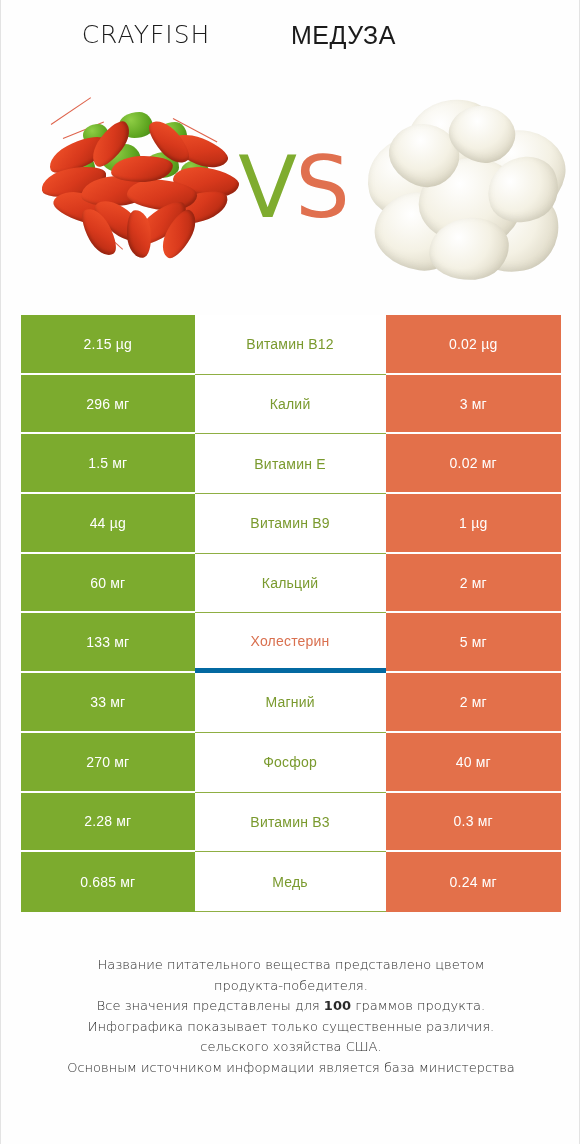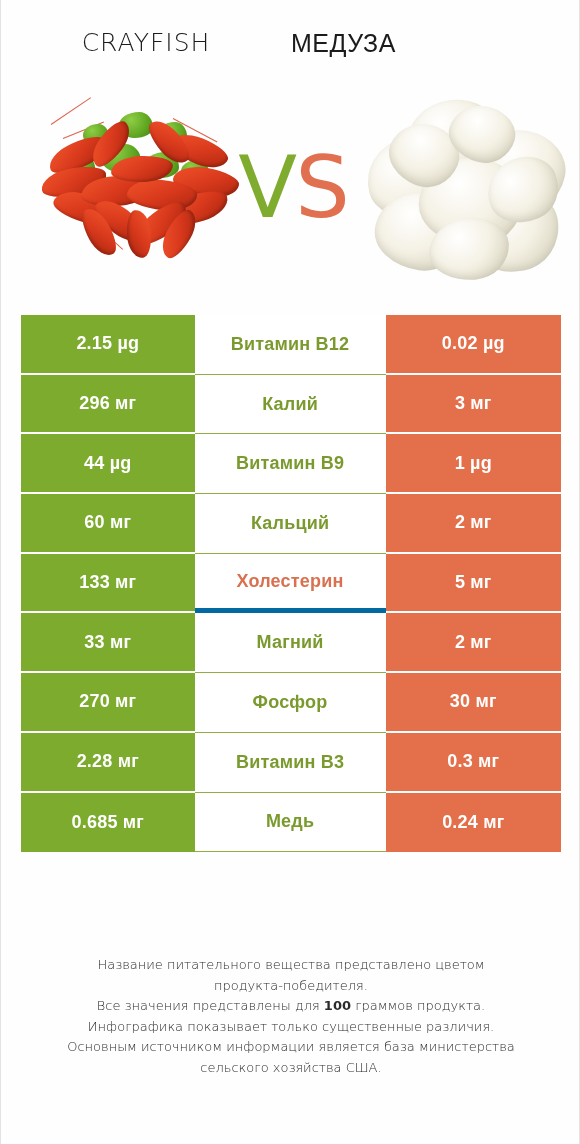--- a/index.html
+++ b/index.html
@@ -20,21 +20,21 @@
     height: 1144px;
     background: #fefefe;
     box-sizing: border-box;
     border-left: 1px solid #e3e3e3;
     border-right: 1px solid #e3e3e3;
   }
 
   
   .titles {
     position: absolute;
-    top: 8px;
+    top: 0;
     left: 0;
     width: 580px;
     height: 72px;
   }
   .title {
     position: absolute;
     top: 20px;
     font-size: 25px;
     line-height: 30px;
     color: #1b1b1b;
@@ -133,22 +133,22 @@
     display: flex;
     width: 540px;
     height: 59.7px;
     box-sizing: border-box;
   }
   .cell {
     display: flex;
     align-items: center;
     justify-content: center;
     box-sizing: border-box;
-    font-size: 18px;
-    font-weight: bold;
+    font-size: 14px;
+    font-weight: normal;
     letter-spacing: .2px;
   }
   .cell-left {
     width: 180px;
     background: #7CAB2E;
     color: #ffffff;
     border-bottom: 2px solid #ffffff;
   }
   .cell-mid {
     width: 198px;
@@ -263,20 +263,25 @@
       <div class="cell cell-mid">Витамин B12</div>
       <div class="cell cell-right">0.02 µg</div>
     </div>
 
     <div class="row">
       <div class="cell cell-left">296 мг</div>
       <div class="cell cell-mid">Калий</div>
       <div class="cell cell-right">3 мг</div>
     </div>
 
+    <div class="row">
+      <div class="cell cell-left">1.5 мг</div>
+      <div class="cell cell-mid">Витамин E</div>
+      <div class="cell cell-right">0.02 мг</div>
+    </div>
 
     <div class="row">
       <div class="cell cell-left">44 µg</div>
       <div class="cell cell-mid">Витамин B9</div>
       <div class="cell cell-right">1 µg</div>
     </div>
 
     <div class="row">
       <div class="cell cell-left">60 мг</div>
       <div class="cell cell-mid">Кальций</div>
@@ -291,21 +296,21 @@
 
     <div class="row">
       <div class="cell cell-left">33 мг</div>
       <div class="cell cell-mid">Магний</div>
       <div class="cell cell-right">2 мг</div>
     </div>
 
     <div class="row">
       <div class="cell cell-left">270 мг</div>
       <div class="cell cell-mid">Фосфор</div>
-      <div class="cell cell-right">30 мг</div>
+      <div class="cell cell-right">40 мг</div>
     </div>
 
     <div class="row">
       <div class="cell cell-left">2.28 мг</div>
       <div class="cell cell-mid">Витамин B3</div>
       <div class="cell cell-right">0.3 мг</div>
     </div>
 
     <div class="row">
       <div class="cell cell-left">0.685 мг</div>
@@ -313,17 +318,17 @@
       <div class="cell cell-right">0.24 мг</div>
     </div>
 
   </div>
 
   <div class="footer">
     <p>Название питательного вещества представлено цветом</p>
     <p>продукта-победителя.</p>
     <p><span>Все значения представлены для </span><b>100</b><span> граммов продукта.</span></p>
     <p>Инфографика показывает только существенные различия.</p>
+    <p>сельского хозяйства США.</p>
     <p>Основным источником информации является база министерства</p>
-    <p>сельского хозяйства США.</p>
   </div>
 
 </div>
 
 </body></html>

